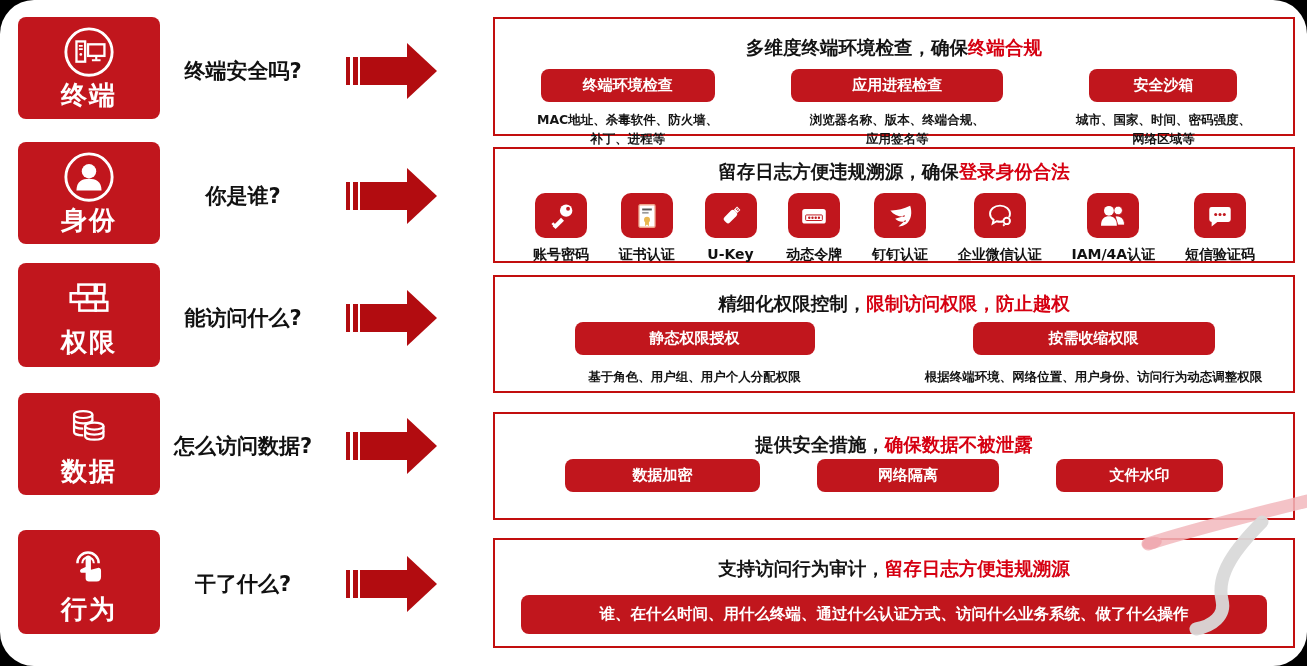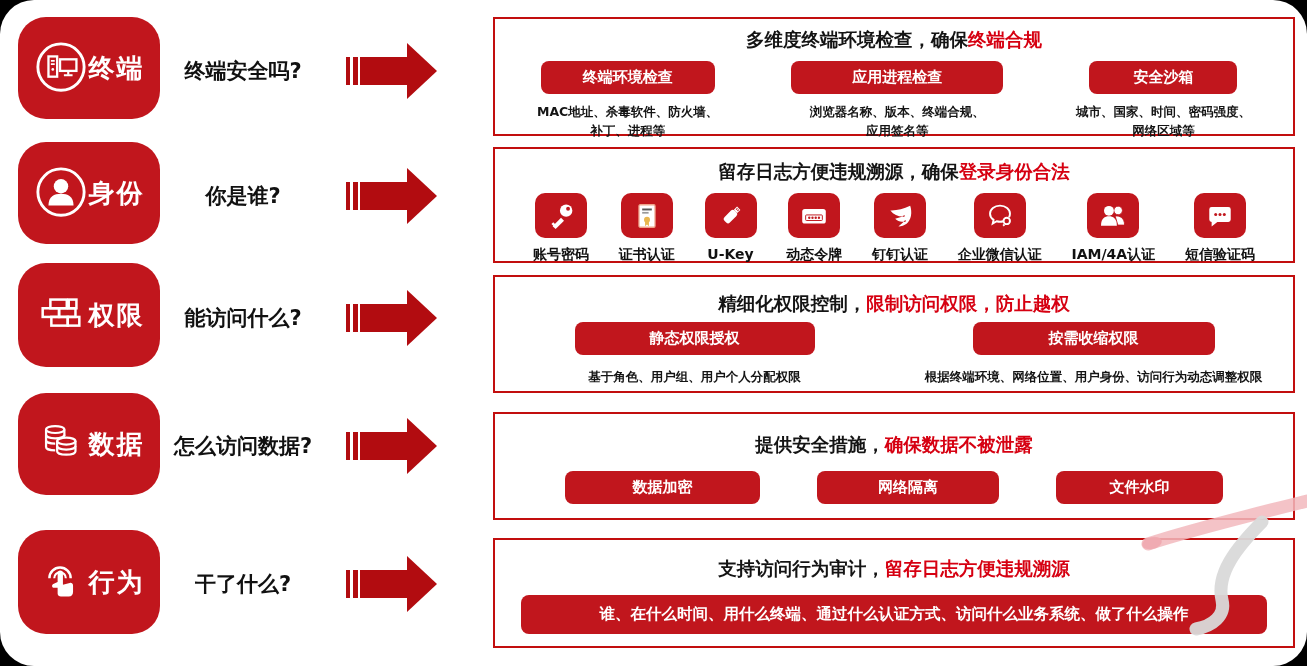--- a/index.html
+++ b/index.html
@@ -3,21 +3,21 @@
 <meta charset="utf-8">
 <style>
   html,body{margin:0;padding:0;background:#000;}
   .stage{
     position:relative;width:1307px;height:666px;background:#fff;
     border-radius:34px;overflow:hidden;
     font-family:"DejaVu Sans","Liberation Sans",sans-serif;
   }
   
   .cat{position:absolute;left:18px;width:142px;height:102px;background:#C1161D;
-       border-radius:28px;display:flex;flex-direction:row;align-items:center;
+       border-radius:8px;display:flex;flex-direction:column;align-items:center;
        justify-content:center;gap:1px;}
   .cat-ic{display:block;height:54px;}
   .cat-label{color:#fff;font-weight:bold;font-size:26px;letter-spacing:2px;line-height:1.1;}
   
   .question{position:absolute;left:168px;width:150px;text-align:center;
             font-size:21px;font-weight:bold;color:#111;white-space:nowrap;}
   
   .arrow{position:absolute;left:346px;width:92px;height:62px;}
   
   .panel{position:absolute;left:493px;width:802px;background:#fff;
@@ -30,21 +30,21 @@
   .desc{margin-top:9px;font-size:12.5px;font-weight:bold;color:#141414;
         text-align:center;line-height:1.5;white-space:nowrap;}
   .p1-row{display:flex;justify-content:space-between;padding:0 42px;margin-top:9px;}
   .p2-row{display:flex;justify-content:space-between;padding:0 38px;margin-top:9px;}
   .tilecol{display:flex;flex-direction:column;align-items:center;}
   .tile{width:52px;height:45px;background:#C1161D;border-radius:10px;
         display:flex;align-items:center;justify-content:center;}
   .tile-label{margin-top:8px;font-size:14px;font-weight:bold;color:#111;white-space:nowrap;}
   .p3-row{display:flex;margin-top:6px;}
   .p3-col{width:50%;display:flex;flex-direction:column;align-items:center;}
-  .p4-row{display:flex;justify-content:space-between;padding:0 70px;margin-top:14px;font-family:Liberation Serif, serif;}
+  .p4-row{display:flex;justify-content:space-between;padding:0 70px;margin-top:2px;font-family:Liberation Serif, serif;}
   .p5-pill{margin:14px auto 0;width:746px;font-size:15.5px;padding:9px 0;}
   .watermark{position:absolute;left:1040px;top:470px;width:267px;height:196px;
              z-index:5;pointer-events:none;}
 </style>
 </head>
 <body>
 
 <div class="stage">
 
   <div class="cat" style="top:17px">
@@ -160,21 +160,21 @@
   <svg class="arrow" style="top:553px" viewBox="0 0 92 62">
       <g fill="#B20C10">
         <rect x="0" y="17" width="4" height="28"></rect>
         <rect x="7" y="17" width="5" height="28"></rect>
         <rect x="14" y="17" width="48" height="28"></rect>
         <polygon points="61,3 91,31 61,59"></polygon>
       </g>
     </svg>
 
   <section class="panel" style="top:17px;height:119px">
-    <div class="p-title" style="margin-top:8px">
+    <div class="p-title" style="margin-top:16px">
       <span>多维度终端环境检查，确保</span><span class="red">终端合规</span>
     </div>
     <div class="p1-row">
       <div class="feat">
         <div class="pill" style="width:174px">终端环境检查</div>
         <div class="desc">
             <div>MAC地址、杀毒软件、防火墙、</div>
             <div>补丁、进程等</div>
           </div>
       </div>

